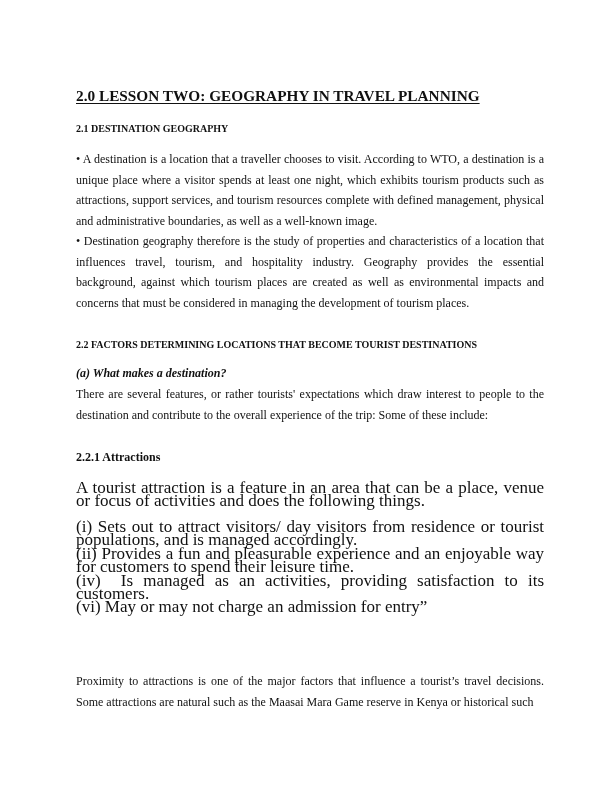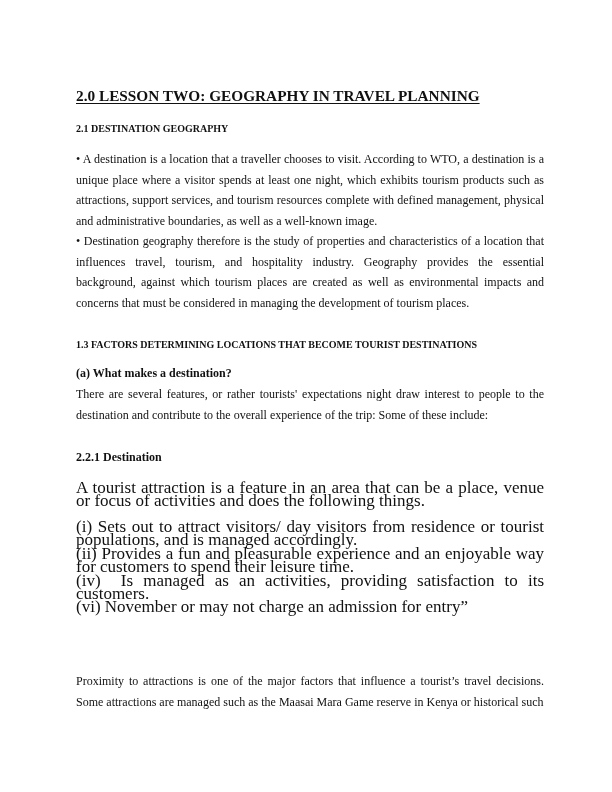--- a/index.html
+++ b/index.html
@@ -77,32 +77,32 @@
 <div class="page">
 
   <h1 class="blk title">2.0 LESSON TWO: GEOGRAPHY IN TRAVEL PLANNING</h1>
 
   <h2 class="blk h2" style="top:106px;">2.1 DESTINATION GEOGRAPHY</h2>
 
   <p class="blk para" style="top:133px;"><span class="bullet">•</span> <b>A destination</b><span> is a location that a traveller chooses to visit. According to WTO, a destination is a unique place where a visitor spends at least one night, which exhibits tourism products such as attractions, support services, and tourism resources complete with defined management, physical and administrative boundaries, as well as a well-known image.</span></p>
 
   <p class="blk para" style="top:215px;"><span class="bullet">•</span> <b>Destination geography</b><span> therefore is the study of properties and characteristics of a location that influences travel, tourism, and hospitality industry. Geography provides the essential background, against which tourism places are created as well as environmental impacts and concerns that must be considered in managing the development of tourism places.</span></p>
 
-  <h2 class="blk h2" style="top:322px;">1.3 FACTORS DETERMINING LOCATIONS THAT BECOME TOURIST DESTINATIONS</h2>
+  <h2 class="blk h2" style="top:322px;">2.2 FACTORS DETERMINING LOCATIONS THAT BECOME TOURIST DESTINATIONS</h2>
 
-  <h3 class="blk h3" style="top:350px;">(a) What makes a destination?</h3>
+  <h3 class="blk h3" style="top:350px;font-style:italic;">(a) What makes a destination?</h3>
 
-  <p class="blk para" style="top:368px;">There are several features, or rather tourists' expectations night draw interest to people to the destination and contribute to the overall experience of the trip: Some of these include:</p>
+  <p class="blk para" style="top:368px;">There are several features, or rather tourists' expectations which draw interest to people to the destination and contribute to the overall experience of the trip: Some of these include:</p>
 
-  <h3 class="blk h3" style="top:434px;">2.2.1 Destination</h3>
+  <h3 class="blk h3" style="top:434px;">2.2.1 Attractions</h3>
 
   <p class="blk para-tight" style="top:465px;">A tourist attraction is a feature in an area that can be a place, venue or focus of activities and does the following things.</p>
 
   <ul class="blk para-tight list" style="top:504px;">
     <li>(i) Sets out to attract visitors/ day visitors from residence or tourist populations, and is managed accordingly.</li>
     <li>(ii) Provides a fun and pleasurable experience and an enjoyable way for customers to spend their leisure time.</li>
     <li style="white-space:pre-wrap;">(iv)  Is managed as an activities, providing satisfaction to its customers.</li>
-    <li>(vi) November or may not charge an admission for entry”</li>
+    <li>(vi) May or may not charge an admission for entry”</li>
   </ul>
 
-  <p class="blk para" style="top:655px;">Proximity to attractions is one of the major factors that influence a tourist’s travel decisions. Some attractions are managed such as the Maasai Mara Game reserve in Kenya or historical such</p>
+  <p class="blk para" style="top:655px;">Proximity to attractions is one of the major factors that influence a tourist’s travel decisions. Some attractions are natural such as the Maasai Mara Game reserve in Kenya or historical such</p>
 
 </div>
 
 </body></html>

